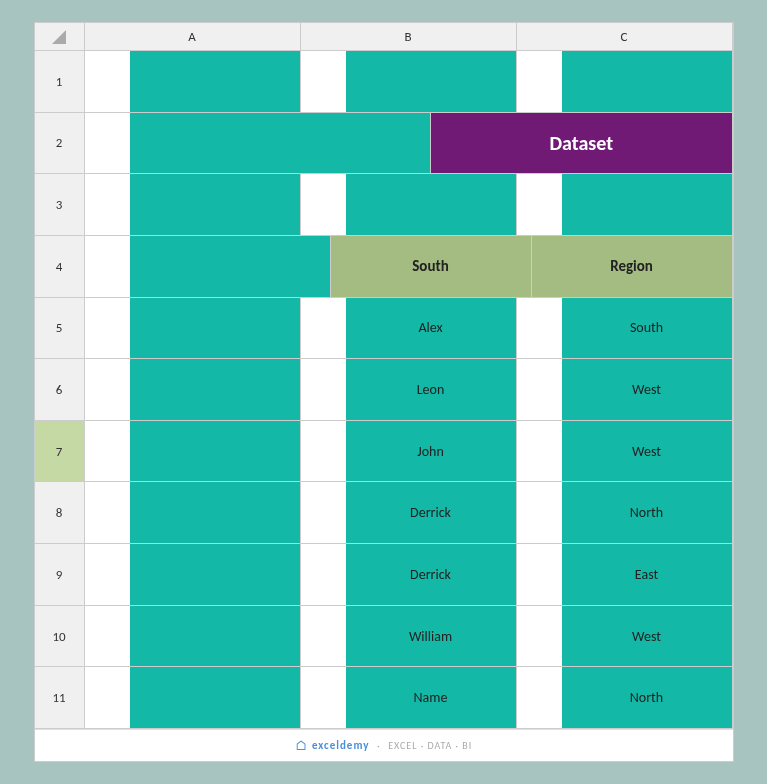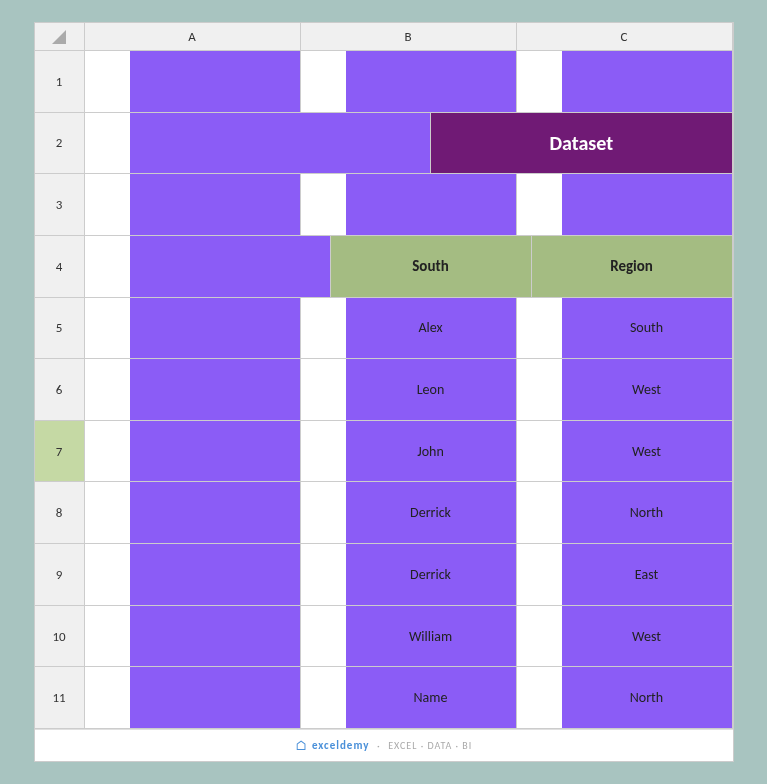--- a/index.html
+++ b/index.html
@@ -105,21 +105,21 @@
     
     .cell-header {
       background-color: #a4bc82;
       font-weight: bold;
       font-size: 15px;
       color: #222;
     }
 
     
     .cell-data {
-      background: #8b5cf6;
+      background: #14b8a6;
       margin-left: 45px;
     }
 
     
     .watermark-row {
       height: 32px;
       display: flex;
       align-items: center;
       justify-content: center;
       background: #ffffff;

